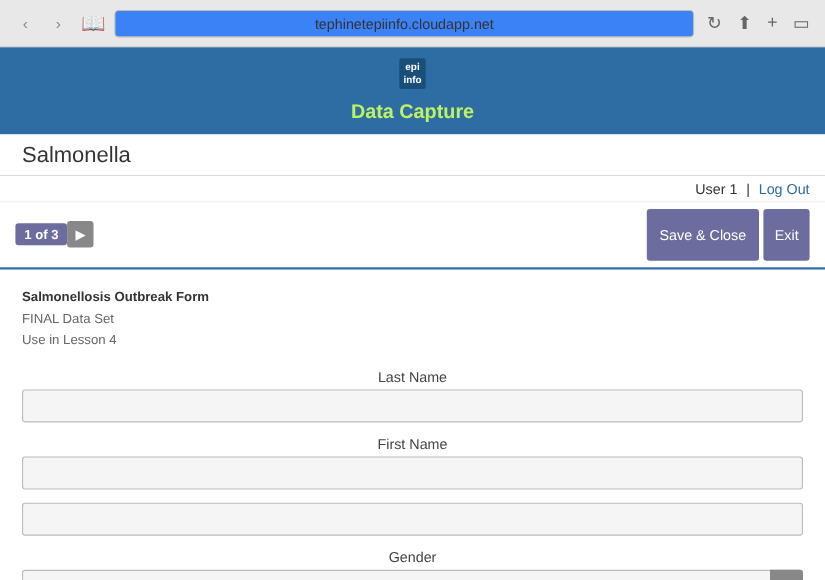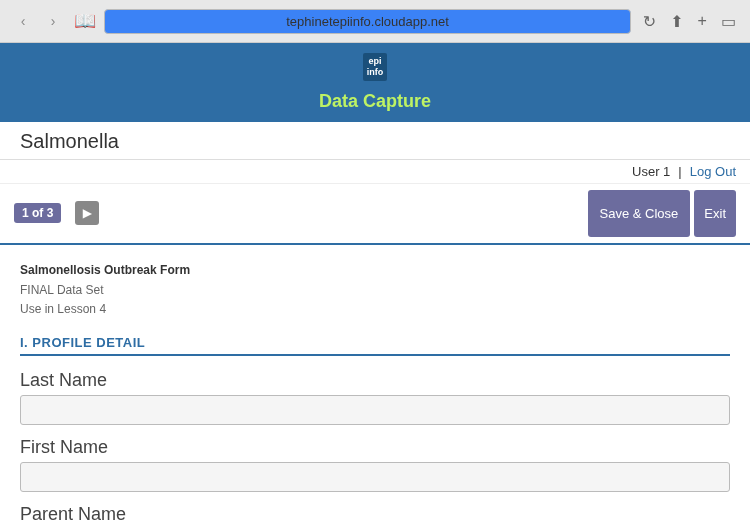--- a/index.html
+++ b/index.html
@@ -95,21 +95,21 @@
       display: flex;
       align-items: center;
       justify-content: space-between;
       padding: 6px 14px;
       border-bottom: 2px solid #2e6da4;
       background: #fff;
     }
     .pagination {
       display: flex;
       align-items: center;
-      gap: 14px;
+      gap: 0;
     }
     .page-indicator {
       background: #6c6c9e;
       color: white;
       font-size: 12px;
       padding: 3px 8px;
       border-radius: 3px;
       font-weight: bold;
     }
     .nav-next-btn {
@@ -167,24 +167,25 @@
       border-bottom: 2px solid #2e6da4;
       padding-bottom: 4px;
       margin-bottom: 14px;
       letter-spacing: 0.5px;
     }
 
     .form-field {
       margin-bottom: 12px;
     }
     .field-label {
-      font-size: 18px;
+      font-size: 13px;
       color: #444;
       margin-bottom: 4px;
       display: block;
+      text-align: center;
     }
     .text-input {
       width: 100%;
       height: 30px;
       border: 1px solid #bbb;
       border-radius: 3px;
       background: #f5f5f5;
       padding: 0 6px;
       font-size: 13px;
       color: #333;
@@ -270,34 +271,32 @@
   </div>
 </div>
 
 <div class="main-content">
   <div class="form-title">Salmonellosis Outbreak Form</div>
   <div class="form-subtitle">
     <div>FINAL Data Set</div>
     <div>Use in Lesson 4</div>
   </div>
 
-  <div class="section-header">I. PROFILE DETAIL</div>
 
   <div class="form-field">
     <label class="field-label">Last Name</label>
     <input class="text-input" type="text" style="">
   </div>
 
   <div class="form-field">
     <label class="field-label">First Name</label>
     <input class="text-input" type="text" style="">
   </div>
 
   <div class="form-field">
-    <label class="field-label">Parent Name</label>
     <input class="text-input" type="text" style="">
   </div>
 
   <div class="form-field">
     <label class="field-label">Gender</label>
     <div class="select-wrapper">
       <select class="form-select">
         <option value="">Select</option>
         <option value="male">Male</option>
         <option value="female">Female</option>

